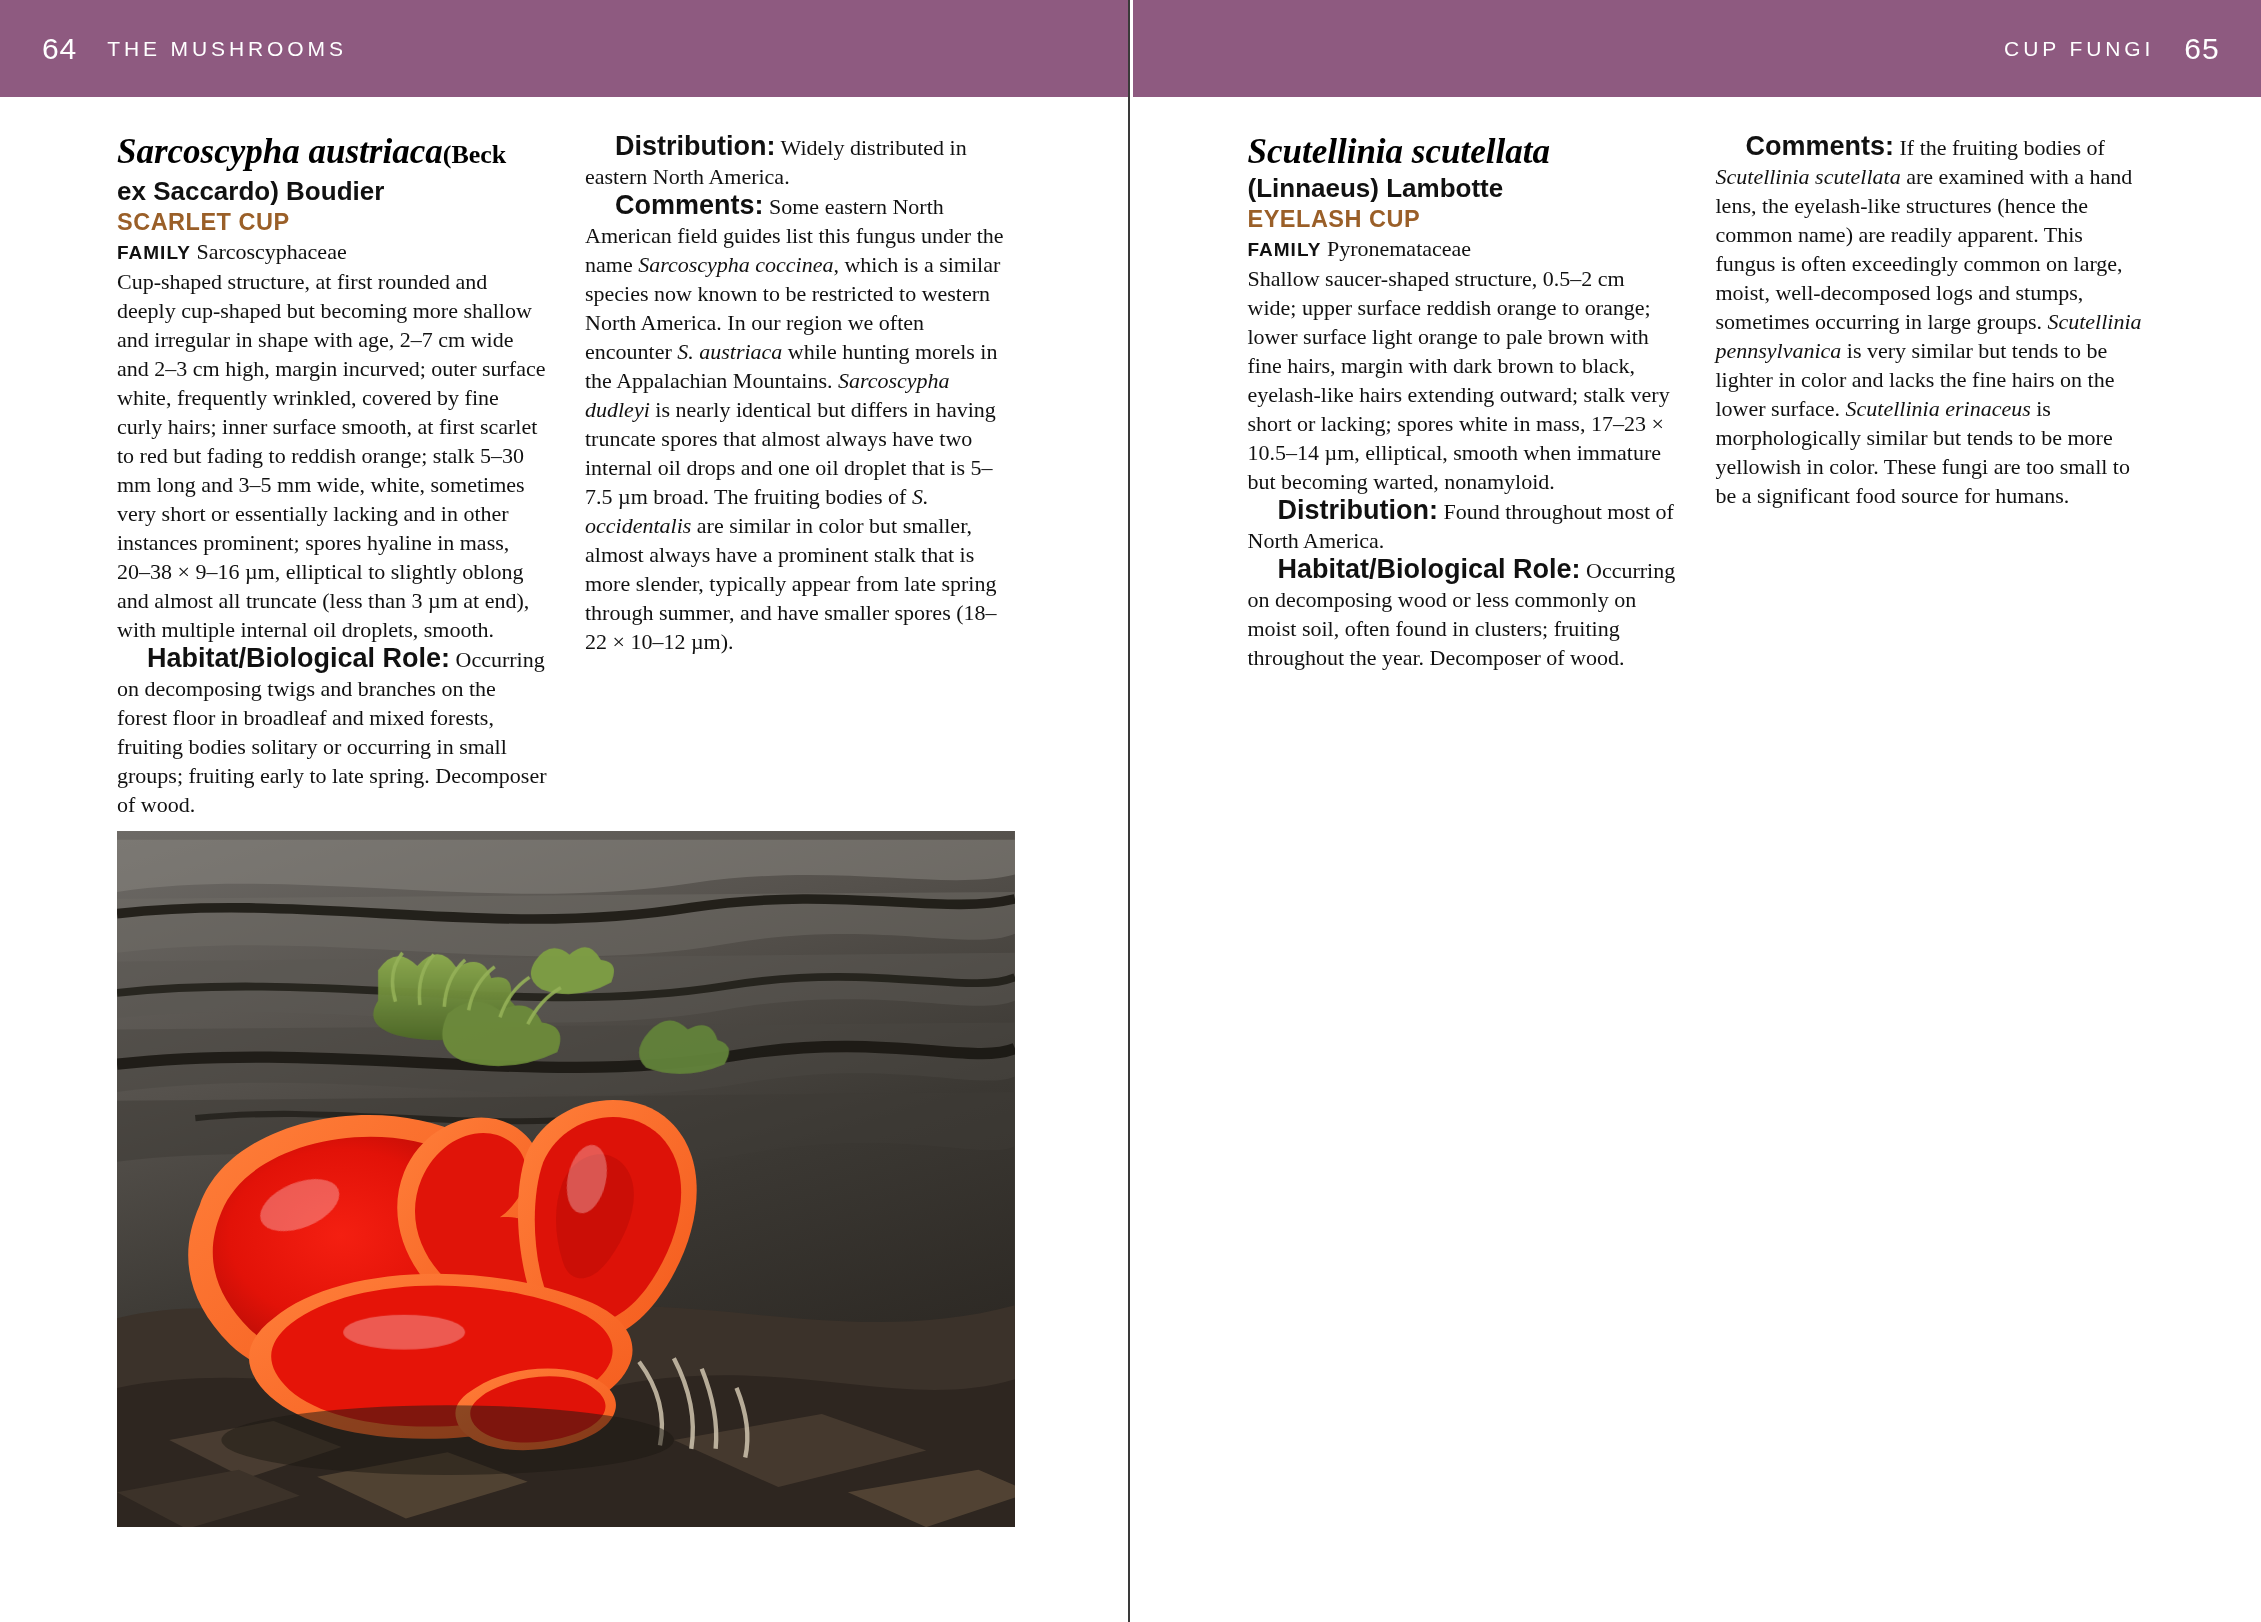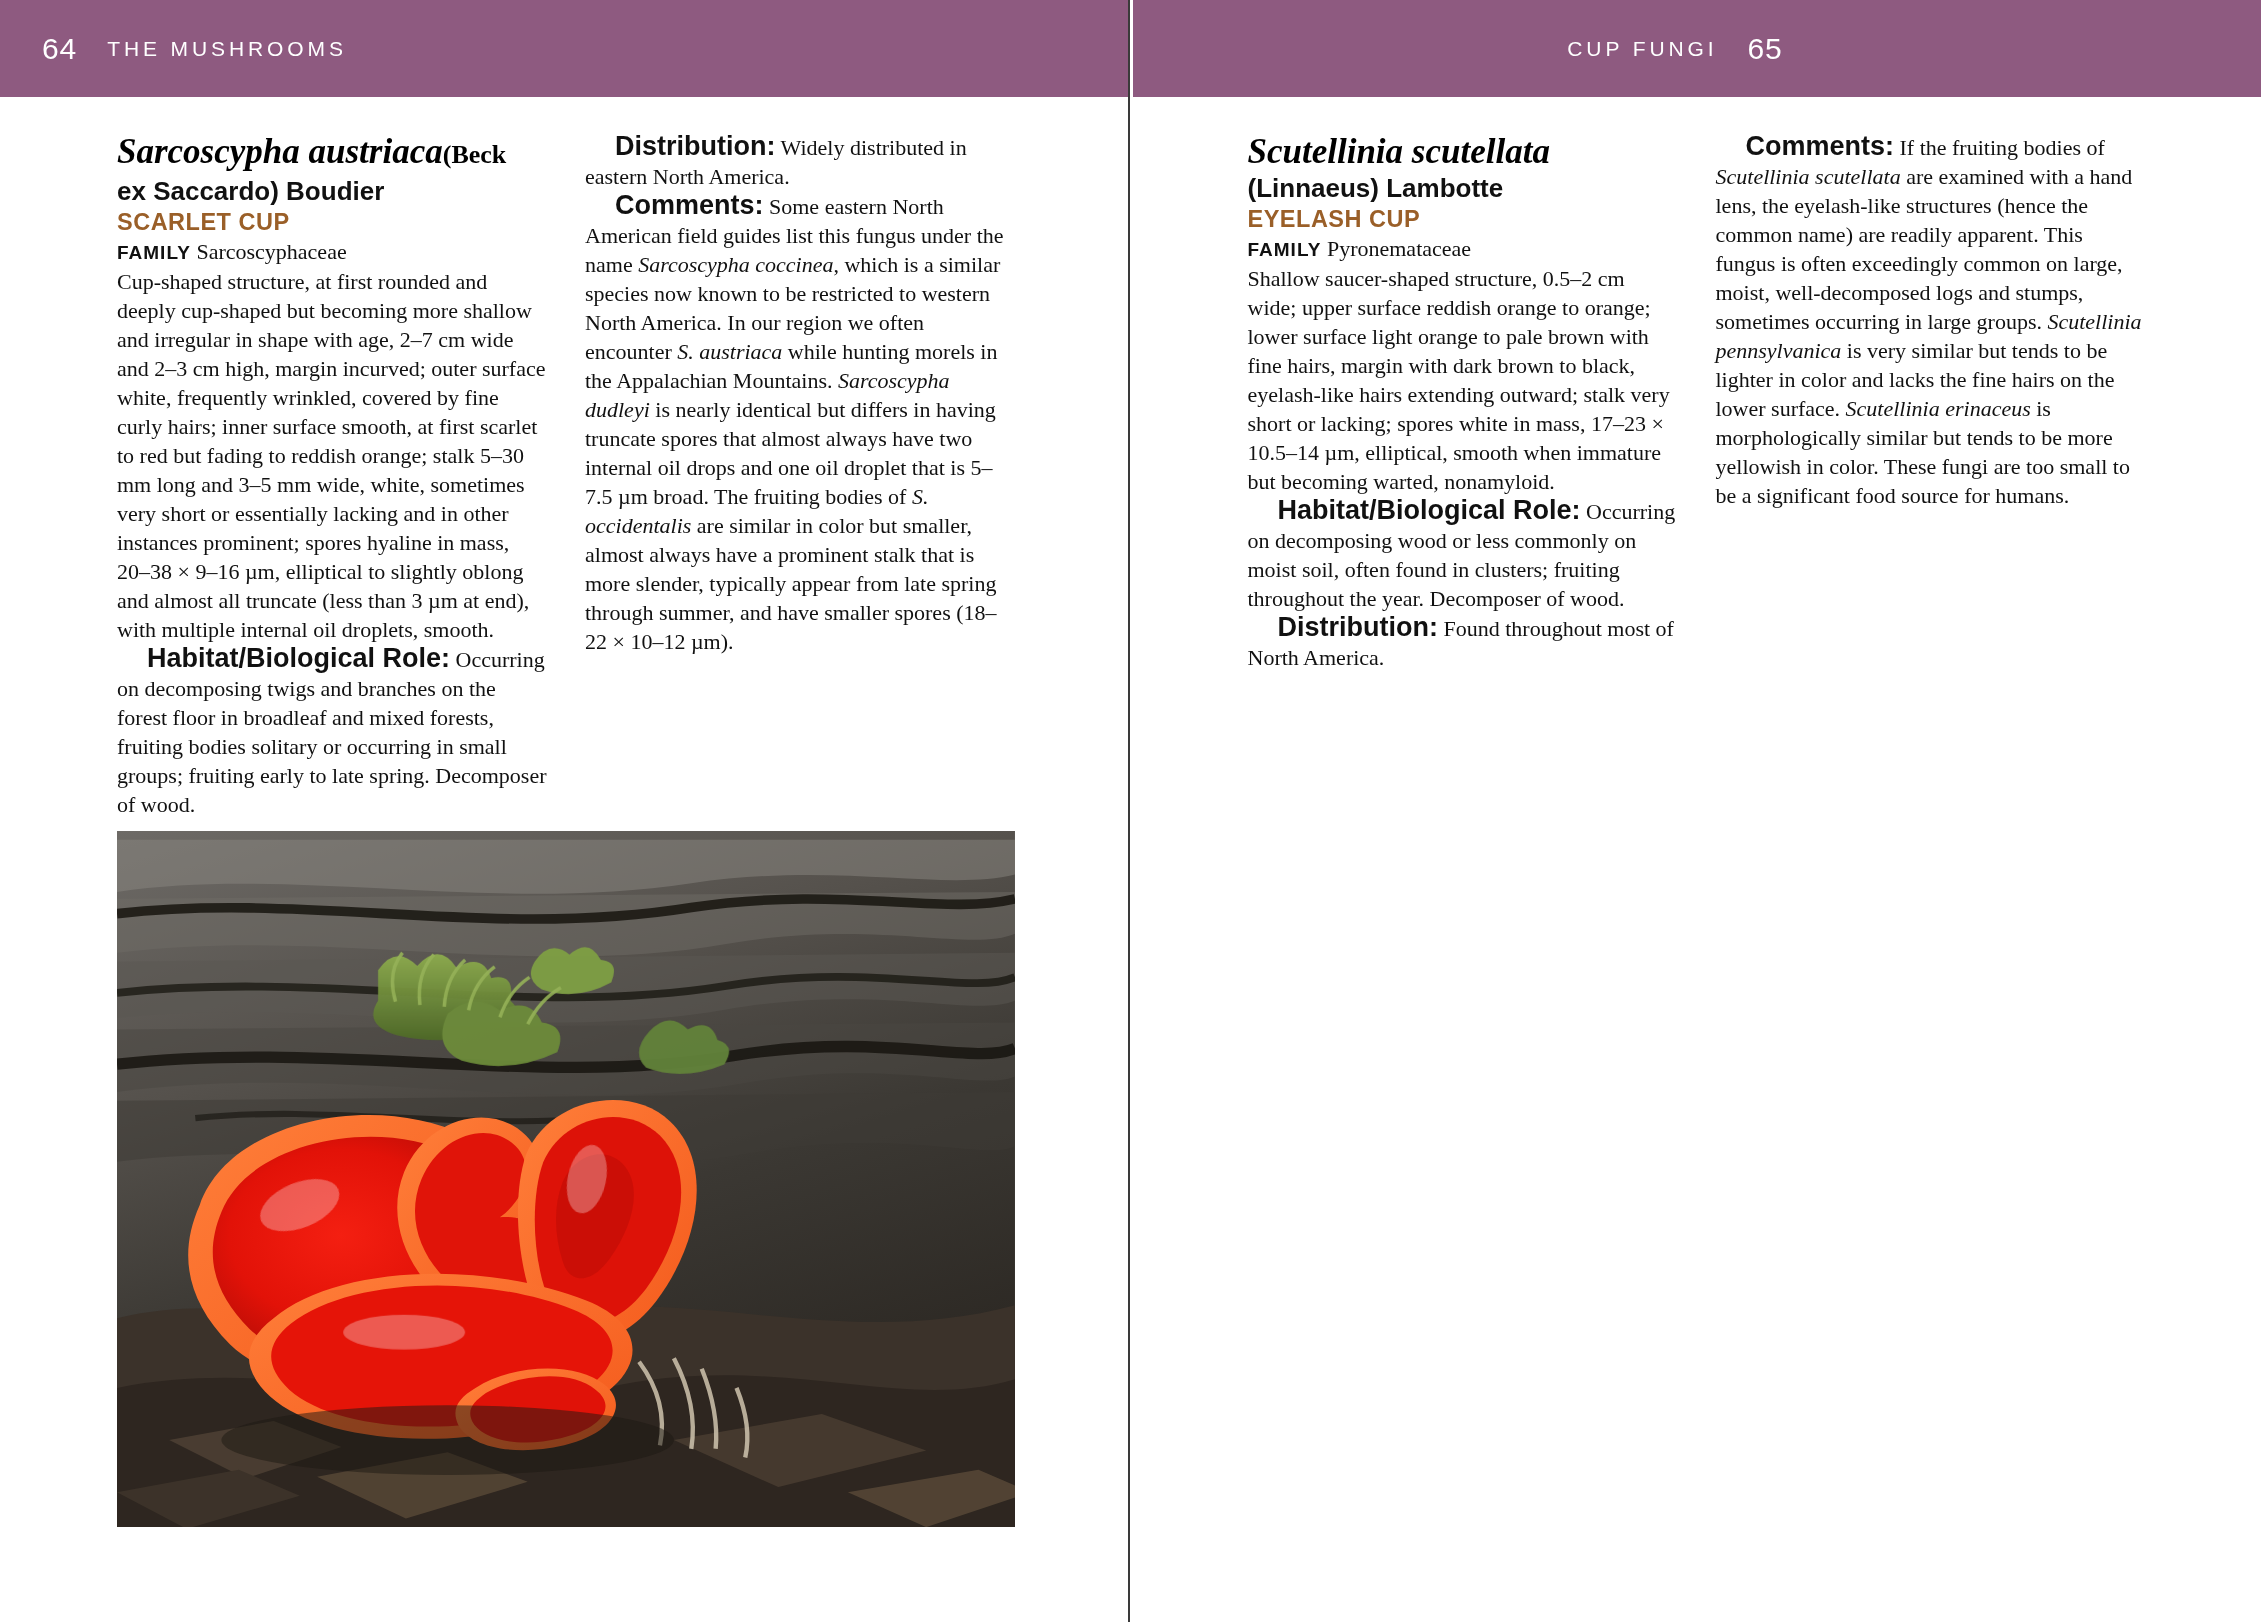--- a/index.html
+++ b/index.html
@@ -45,21 +45,21 @@
   }
   .header-left {
     left: 0; width: 1131px;
     padding-left: 42px;
     padding-right: 26px;
     justify-content: flex-start;
   }
   .header-right {
     left: 0; width: 1131px;
     padding-right: 42px;
-    justify-content: center;
+    justify-content: flex-end;
   }
   .folio {
     font-family: "Liberation Sans", sans-serif;
     font-size: 30px;
     font-weight: 400;
     letter-spacing: 0.9px;
   }
   .running-title {
     font-family: "Liberation Sans", sans-serif;
     font-size: 21px;
@@ -288,22 +288,22 @@
 
       <div class="col">
         <p class="sci-name">Scutellinia scutellata</p>
         <p class="authority-line">(Linnaeus) Lambotte</p>
         <p class="common-name">EYELASH CUP</p>
         <p class="family-line">
           <span class="family-label">FAMILY</span>
           <span class="family-value">Pyronemataceae</span>
         </p>
         <p>Shallow saucer-shaped structure, 0.5–2 cm wide; upper surface reddish orange to orange; lower surface light orange to pale brown with fine hairs, margin with dark brown to black, eyelash-like hairs extending outward; stalk very short or lacking; spores white in mass, 17–23 × 10.5–14 µm, elliptical, smooth when immature but becoming warted, nonamyloid.</p>
+        <p class="indent"><span class="lbl">Distribution:</span><span> Found throughout most of North America.</span></p>
         <p class="indent"><span class="lbl">Habitat/Biological Role:</span><span> Occurring on decomposing wood or less commonly on moist soil, often found in clusters; fruiting throughout the year. Decomposer of wood.</span></p>
-        <p class="indent"><span class="lbl">Distribution:</span><span> Found throughout most of North America.</span></p>
       </div>
 
       <div class="col">
         <p class="indent"><span class="lbl">Comments:</span><span> If the fruiting bodies of </span><i>Scutellinia scutellata</i><span> are examined with a hand lens, the eyelash-like structures (hence the common name) are readily apparent. This fungus is often exceedingly common on large, moist, well-decomposed logs and stumps, sometimes occurring in large groups. </span><i>Scutellinia pennsylvanica</i><span> is very similar but tends to be lighter in color and lacks the fine hairs on the lower surface. </span><i>Scutellinia erinaceus</i><span> is morphologically similar but tends to be more yellowish in color. These fungi are too small to be a significant food source for humans.</span></p>
       </div>
     </div>
 
   </div>
 
   <div class="gutter"></div>

